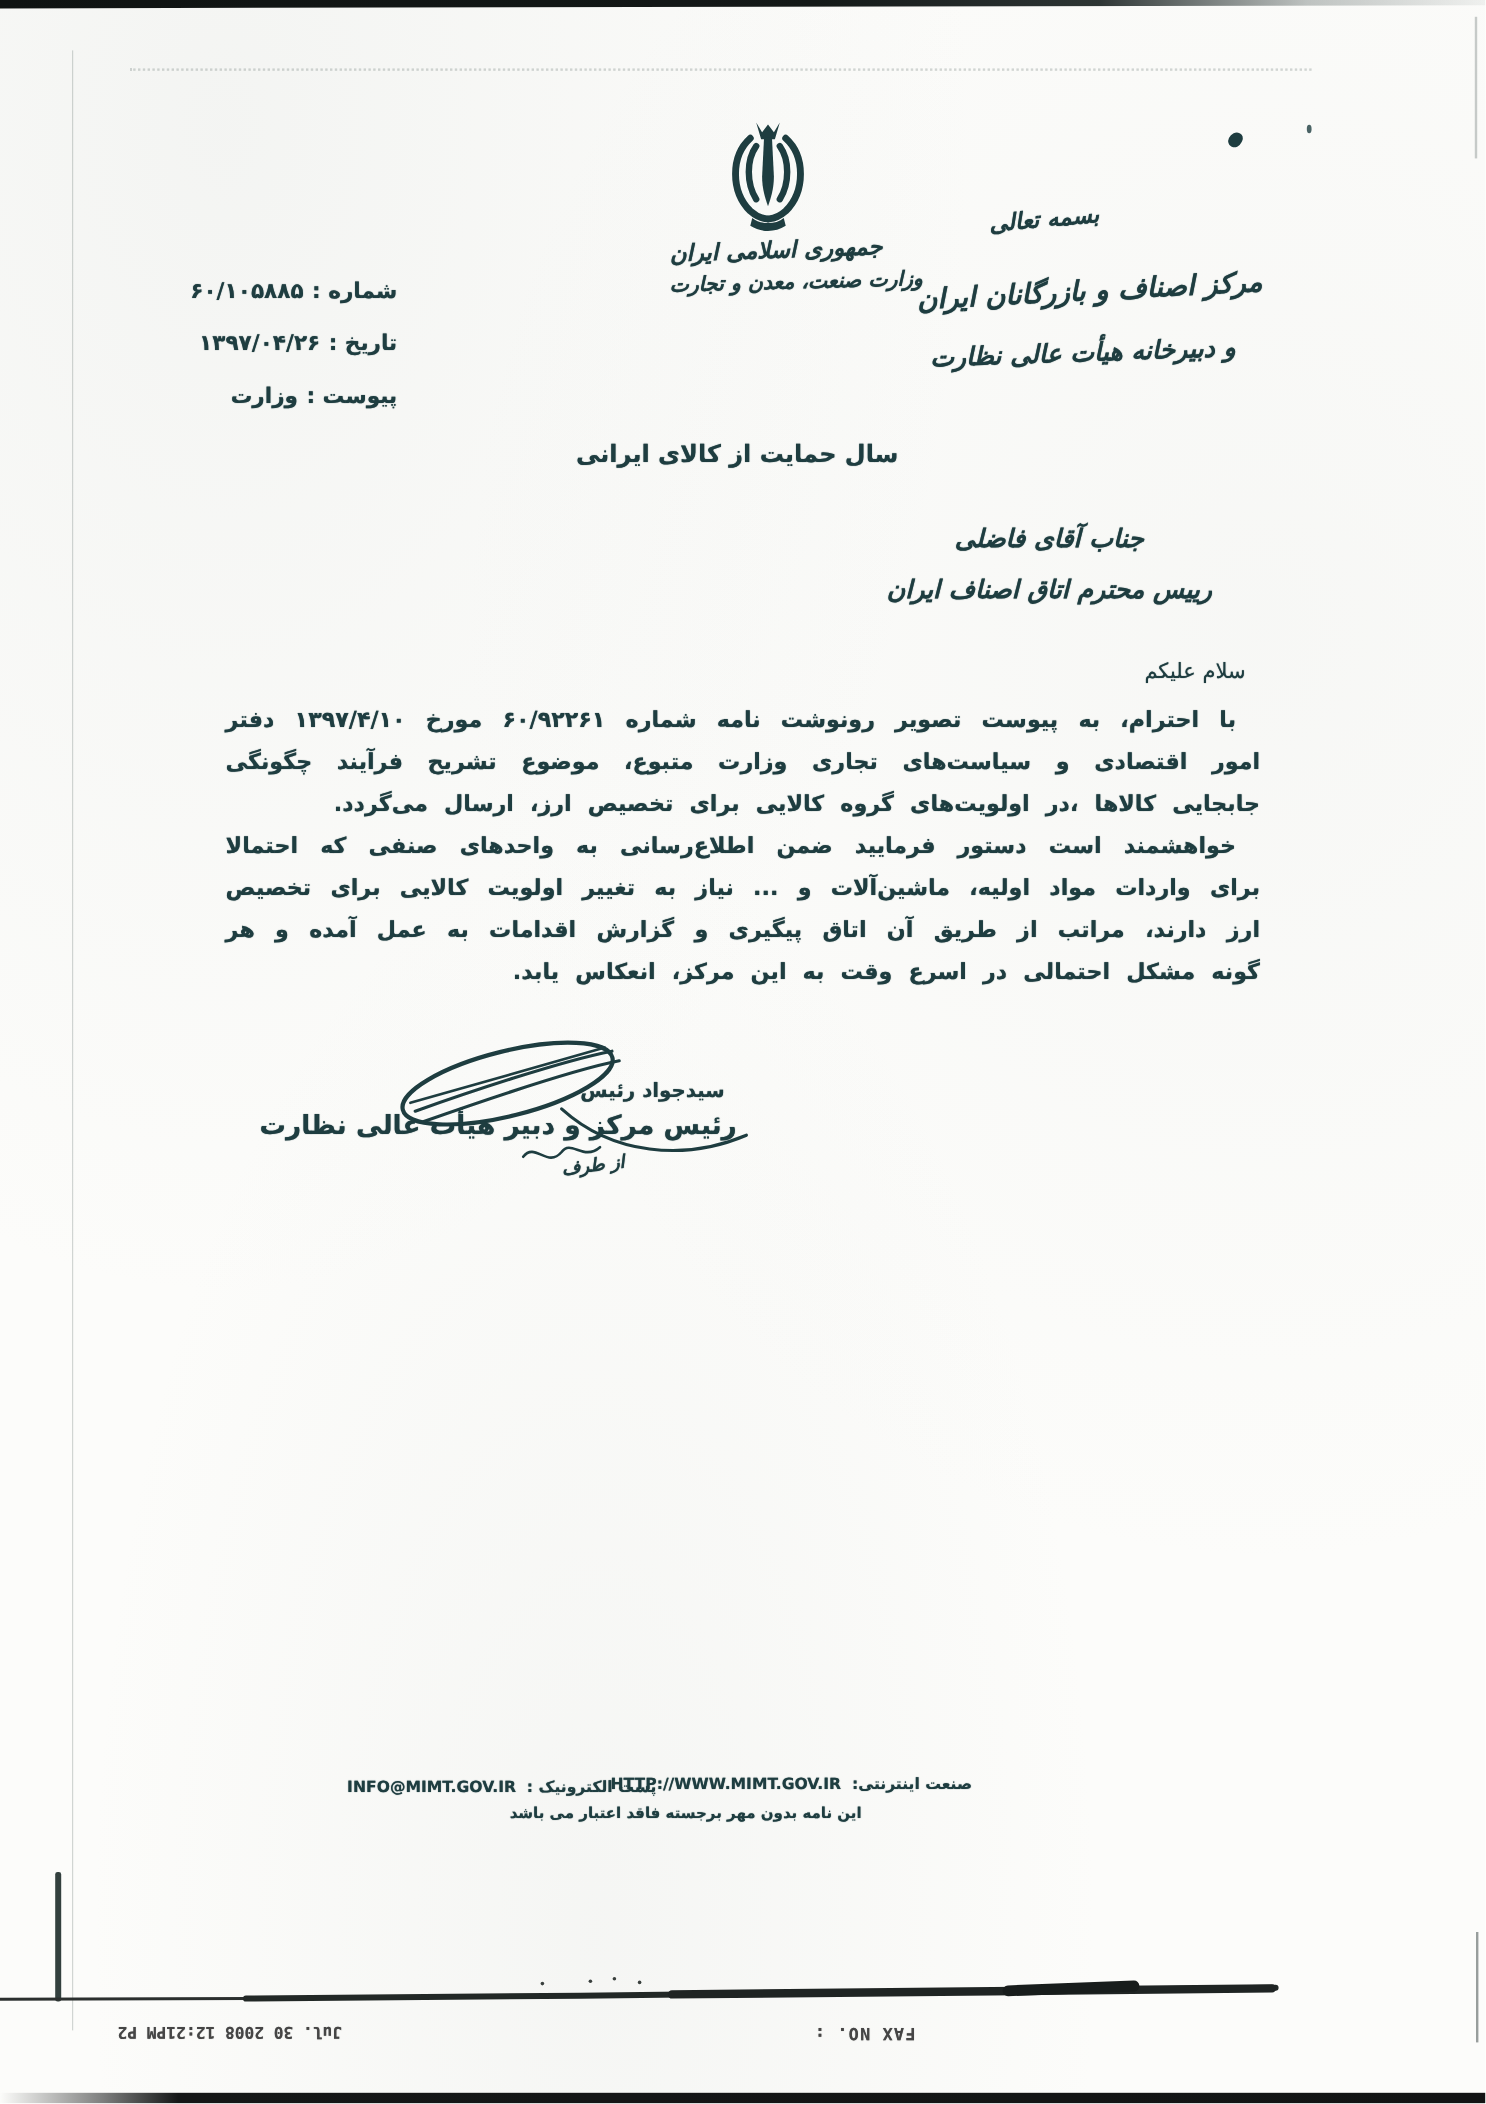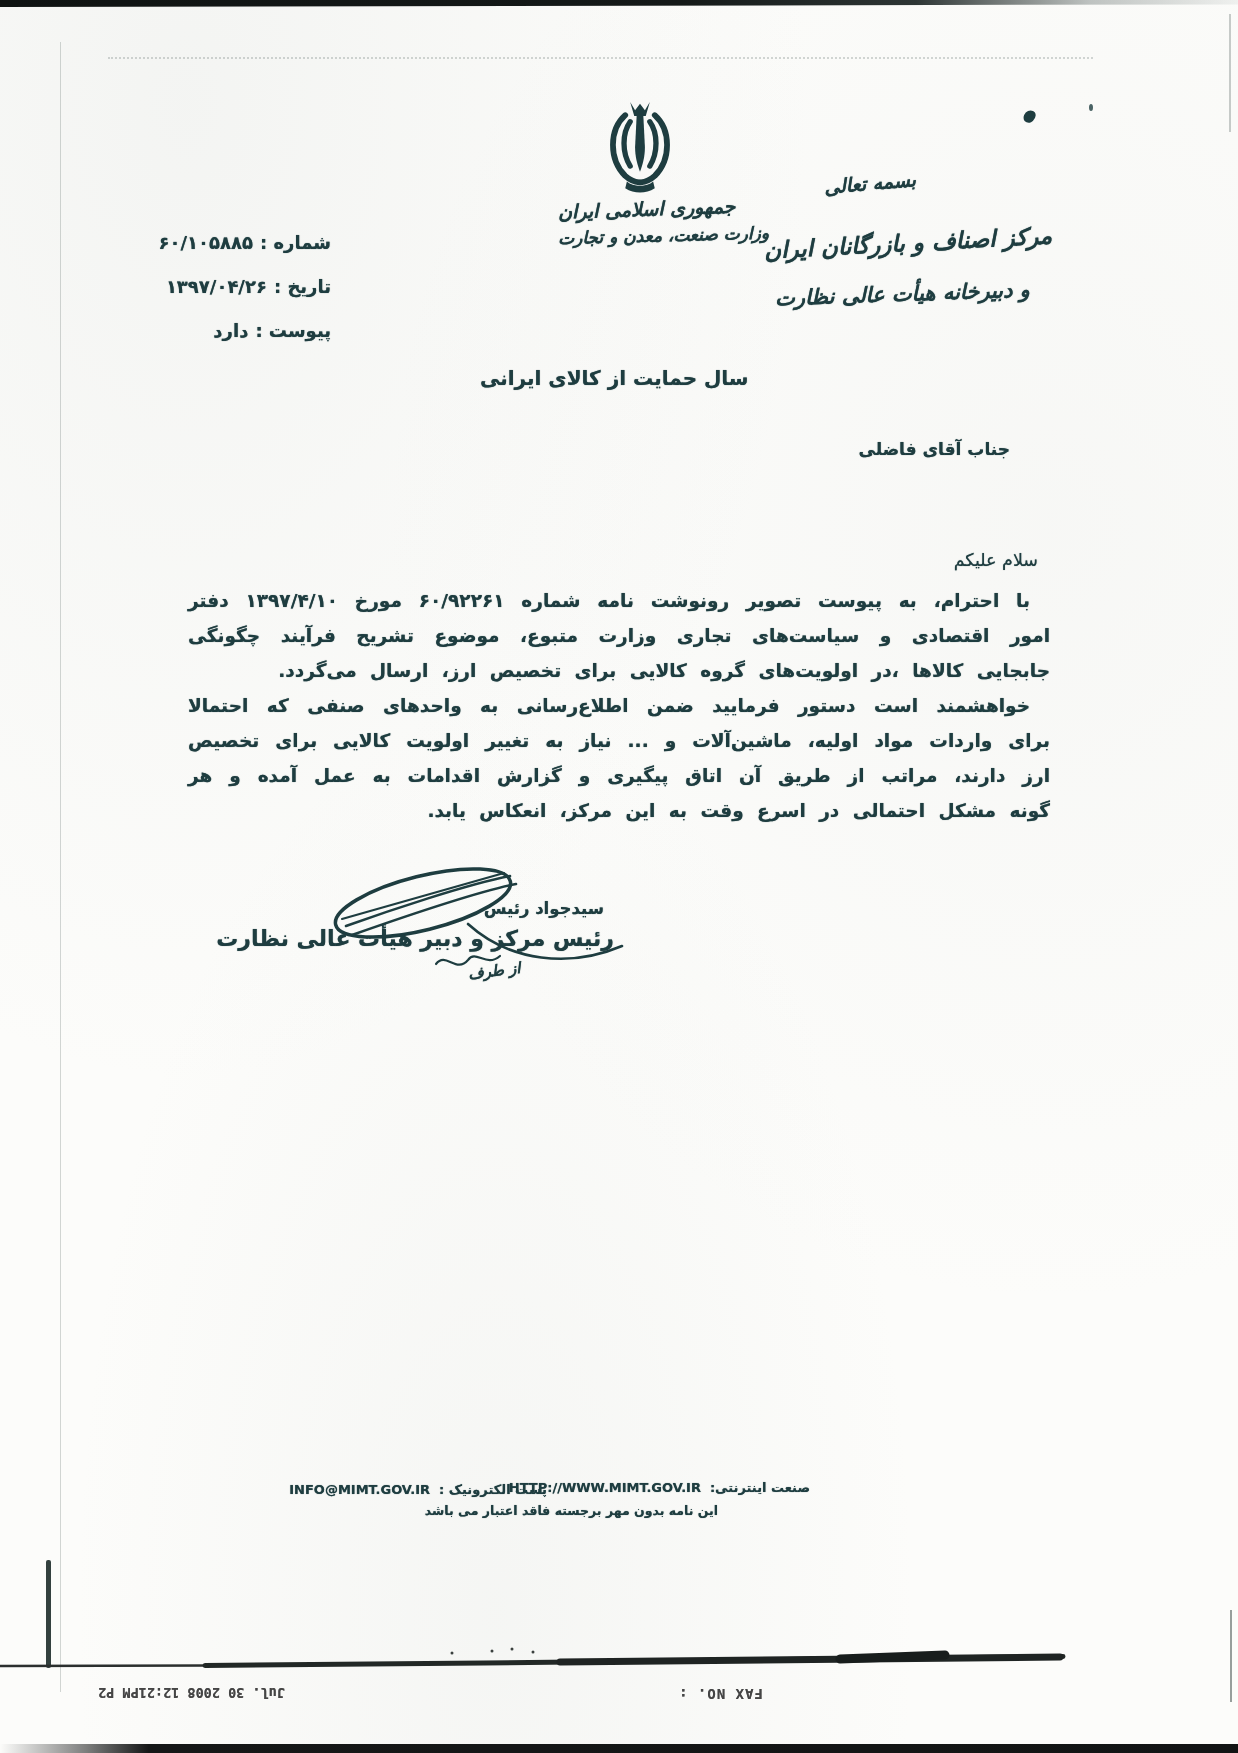--- a/index.html
+++ b/index.html
@@ -37,21 +37,21 @@
   .emblem-block{left:558px;top:102px;width:164px;text-align:center;}
   .emblem-block svg{display:block;margin:0 auto;}
   .republic{margin-top:4px;font-size:19px;font-weight:bold;font-style:italic;white-space:nowrap;transform:rotate(-2deg);}
   .ministry{margin-top:6px;font-size:17px;font-weight:bold;font-style:italic;white-space:nowrap;transform:rotate(-1.5deg);}
   .besmellah{top:172px;right:322px;font-size:19px;font-weight:bold;font-style:italic;transform:rotate(-5deg);white-space:nowrap;}
   .org1{top:230px;right:186px;font-size:23px;font-weight:bold;font-style:italic;transform:rotate(-3deg);white-space:nowrap;}
   .org2{top:282px;right:208px;font-size:21px;font-weight:bold;font-style:italic;transform:rotate(-2deg);white-space:nowrap;}
 
   
   .slogan{top:366px;left:480px;width:240px;text-align:left;font-size:20px;font-weight:bold;white-space:nowrap;}
-  .recipient{top:428px;right:228px;direction:rtl;text-align:center;font-size:17px;font-weight:bold;line-height:42px;}
+  .recipient{top:428px;right:228px;direction:rtl;text-align:center;font-size:21px;font-weight:bold;line-height:42px;font-style:italic;}
   .greeting{top:550px;right:200px;font-size:17.5px;font-weight:normal;direction:rtl;}
   .body-text{top:583px;right:188px;width:862px;direction:rtl;text-align:justify;
     font-size:18.5px;font-weight:bold;line-height:35px;word-spacing:7px;}
   .body-text p{margin:0;text-indent:20px;}
 
   
   .sig-scribble{left:318px;top:856px;}
   .sig-name{top:899px;right:634px;font-size:16.5px;font-weight:bold;direction:rtl;white-space:nowrap;}
   .sig-title{top:926px;right:624px;font-size:22px;font-weight:bold;direction:rtl;white-space:nowrap;}
   .sig-note{top:962px;left:468px;font-size:15px;font-weight:bold;font-style:italic;transform:rotate(-7deg);direction:rtl;white-space:nowrap;}
@@ -85,21 +85,21 @@
     <div class="lh-row">
       <span>شماره :</span>
       <span>۶۰/۱۰۵۸۸۵</span>
     </div>
     <div class="lh-row">
       <span>تاریخ :</span>
       <span>۱۳۹۷/۰۴/۲۶</span>
     </div>
     <div class="lh-row">
       <span>پیوست :</span>
-      <span>دارد</span>
+      <span>وزارت</span>
     </div>
   </div>
 
   <div class="abs emblem-block">
     <svg width="82" height="92" viewBox="0 0 100 112" aria-hidden="true">
       <g fill="#1e3d40" stroke="none">
         <path d="M38,0 L44,10 L50,2 L56,10 L62,0 L57,17 L43,17 Z"></path>
         <path d="M46,15 L54,15 L56,55 C56,67 53,77 50,85 C47,77 44,67 44,55 Z"></path>
         <path d="M34,97 C42,104 58,104 66,97 L68,105 C57,112 43,112 32,105 Z"></path>
       </g>
@@ -115,20 +115,21 @@
   </div>
 
   <div class="abs besmellah ink-text">بسمه تعالی</div>
   <div class="abs org1 ink-text">مرکز اصناف و بازرگانان ایران</div>
   <div class="abs org2 ink-text">و دبیرخانه هیأت عالی نظارت</div>
 
   <div class="abs slogan ink-text">سال حمایت از کالای ایرانی</div>
 
   <div class="abs recipient ink-text">
     <div>جناب آقای فاضلی</div>
+    <div>رییس محترم اتاق اصناف ایران</div>
   </div>
 
   <div class="abs greeting ink-text">سلام علیکم</div>
 
   <div class="abs body-text ink-text">
     <p>با احترام، به پیوست تصویر رونوشت نامه شماره ۶۰/۹۲۲۶۱ مورخ ۱۳۹۷/۴/۱۰ دفتر امور اقتصادی و سیاست‌های تجاری وزارت متبوع، موضوع تشریح فرآیند چگونگی جابجایی کالاها ،در اولویت‌های گروه کالایی برای تخصیص ارز، ارسال می‌گردد.</p>
     <p>خواهشمند است دستور فرمایید ضمن اطلاع‌رسانی به واحدهای صنفی که احتمالا برای واردات مواد اولیه، ماشین‌آلات و ... نیاز به تغییر اولویت کالایی برای تخصیص ارز دارند، مراتب از طریق آن اتاق پیگیری و گزارش اقدامات به عمل آمده و هر گونه مشکل احتمالی در اسرع وقت به این مرکز، انعکاس یابد.</p>
   </div>
 
   <svg class="abs sig-scribble" width="320" height="145" viewBox="0 0 320 145" aria-hidden="true">

